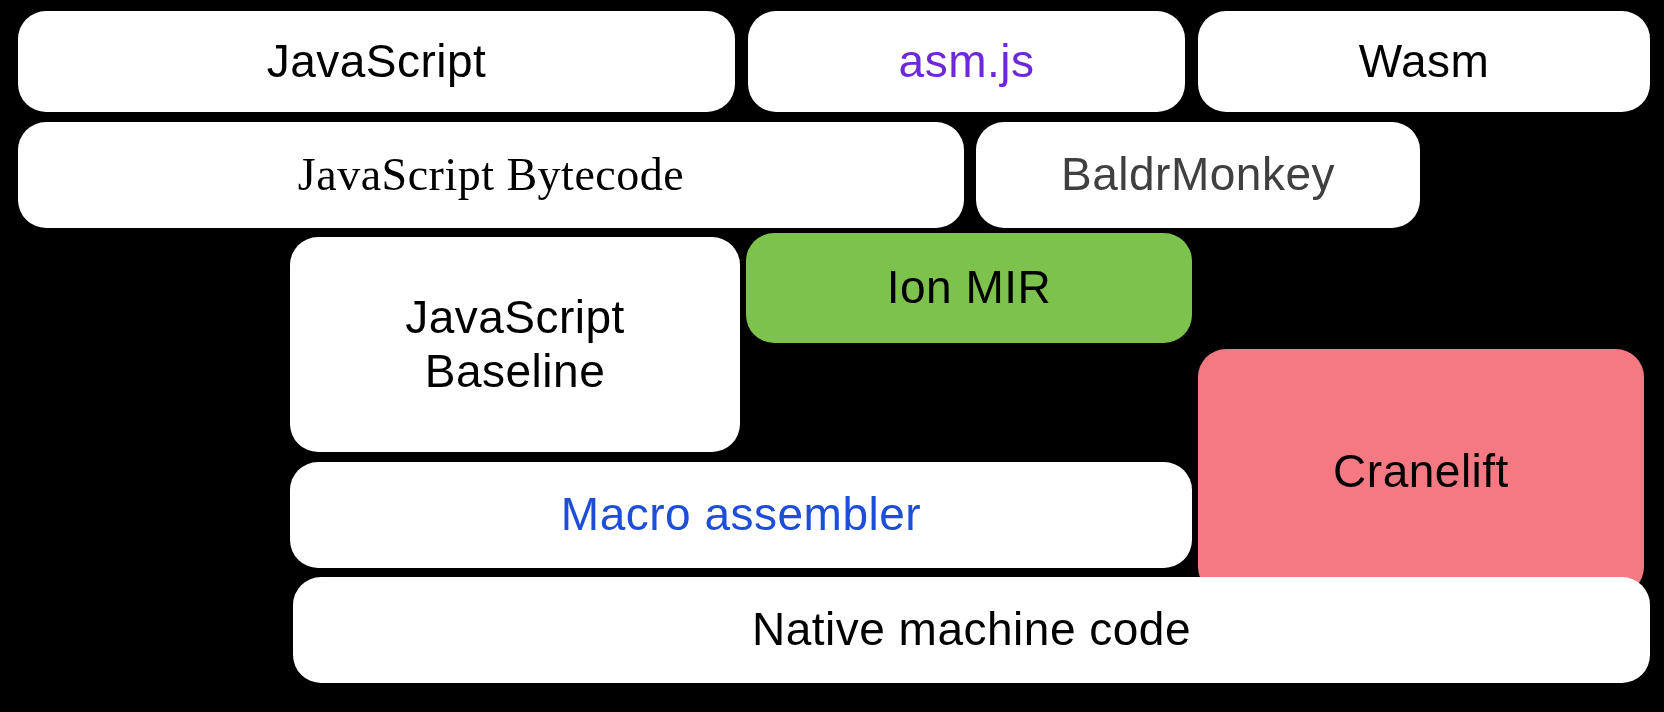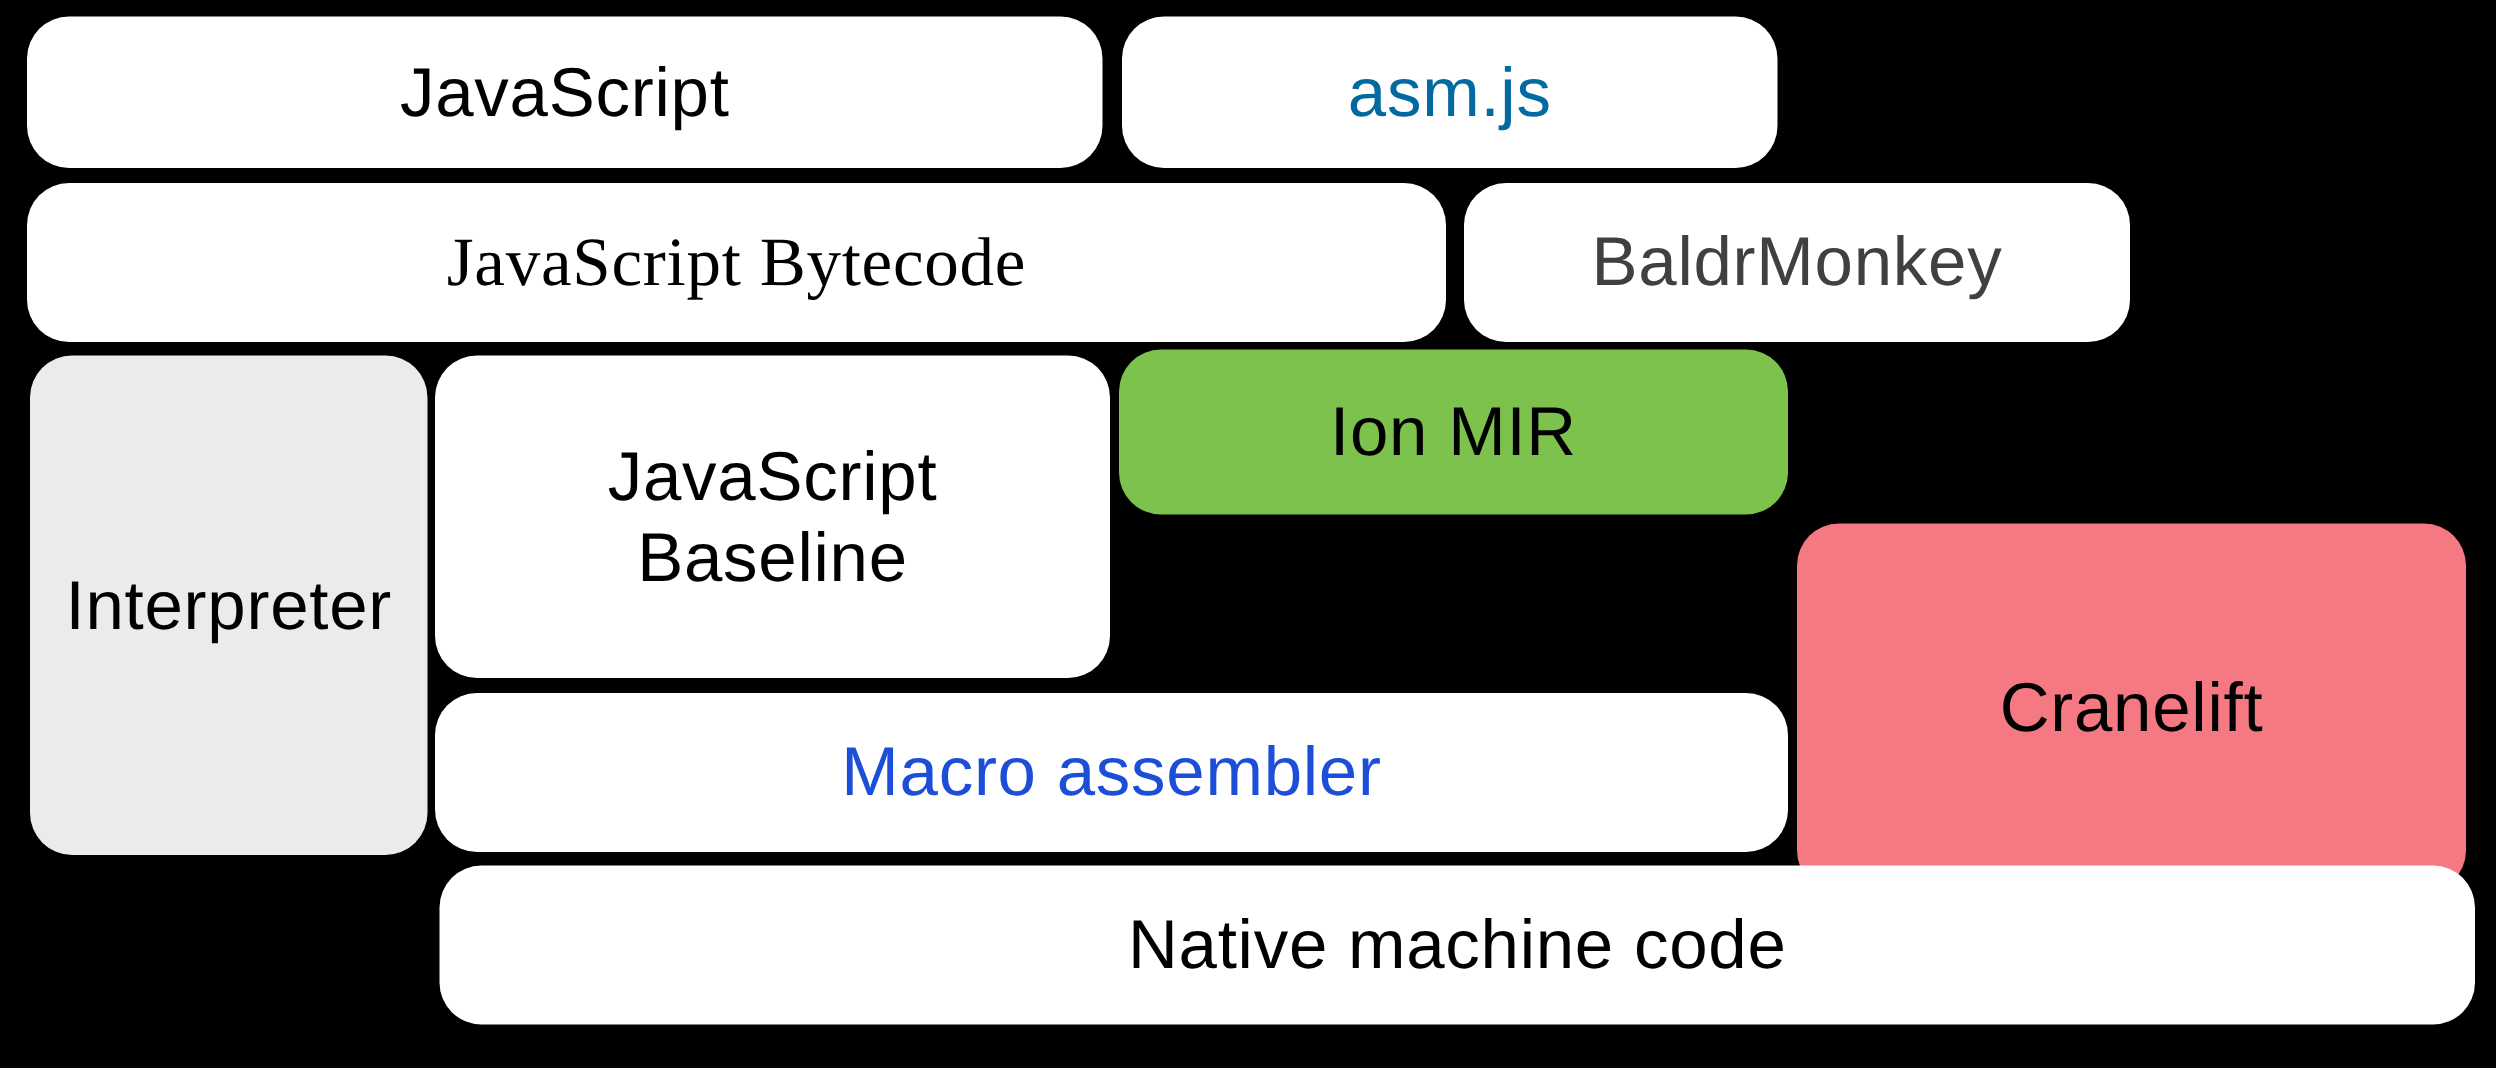--- a/index.html
+++ b/index.html
@@ -30,30 +30,30 @@
   }
 </style>
 </head>
 <body>
 
 <div class="canvas" style="width: 1664px; height: 712px; background: rgb(0, 0, 0);">
     <div class="block" style="left: 18px; top: 11px; width: 717px; height: 101px; background: rgb(255, 255, 255);">
       <span class="block-label" style="color: rgb(0, 0, 0);">JavaScript</span>
     </div>
     <div class="block" style="left: 748px; top: 11px; width: 437px; height: 101px; background: rgb(255, 255, 255);">
-      <span class="block-label" style="color: #0369a1;">asm.js</span>
+      <span class="block-label" style="color: #6d28d9;">asm.js</span>
+    </div>
+    <div class="block" style="left: 1198px; top: 11px; width: 452px; height: 101px; background: rgb(255, 255, 255);">
+      <span class="block-label" style="color: rgb(0, 0, 0);">Wasm</span>
     </div>
     <div class="block" style="left: 18px; top: 122px; width: 946px; height: 106px; background: rgb(255, 255, 255); font-family: Liberation Serif, serif;">
       <span class="block-label" style="color: rgb(0, 0, 0);">JavaScript Bytecode</span>
     </div>
     <div class="block" style="left: 976px; top: 122px; width: 444px; height: 106px; background: rgb(255, 255, 255);">
       <span class="block-label" style="color: #404040;">BaldrMonkey</span>
-    </div>
-    <div class="block" style="left: 20px; top: 237px; width: 265px; height: 333px; background: rgb(235, 235, 235);">
-      <span class="block-label" style="color: rgb(0, 0, 0);">Interpreter</span>
     </div>
     <div class="block" style="left: 290px; top: 237px; width: 450px; height: 215px; background: rgb(255, 255, 255);">
       <span class="block-label" style="color: rgb(0, 0, 0);">JavaScript
 Baseline</span>
     </div>
     <div class="block" style="left: 746px; top: 233px; width: 446px; height: 110px; background: rgb(124, 194, 77);">
       <span class="block-label" style="color: rgb(0, 0, 0);">Ion MIR</span>
     </div>
     <div class="block" style="left: 1198px; top: 349px; width: 446px; height: 246px; background: rgb(244, 121, 131);">
       <span class="block-label" style="color: rgb(0, 0, 0);">Cranelift</span>

